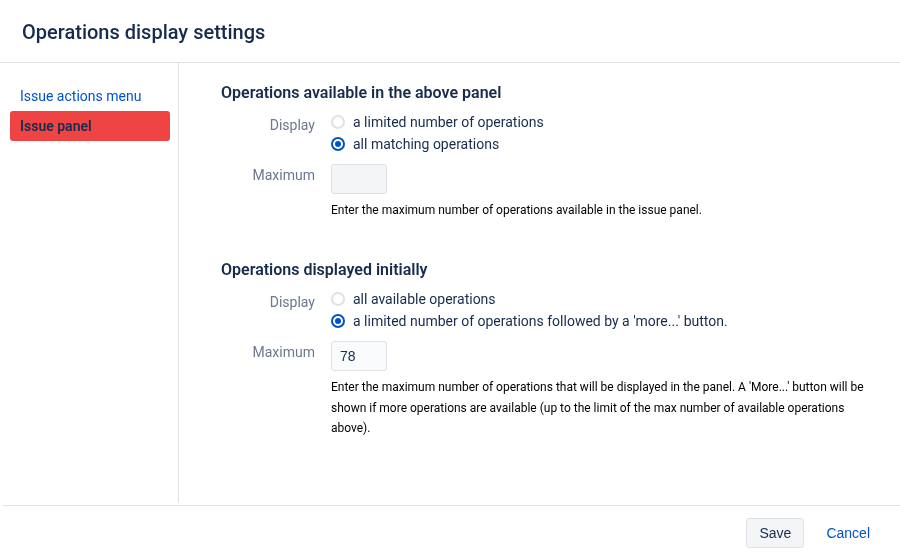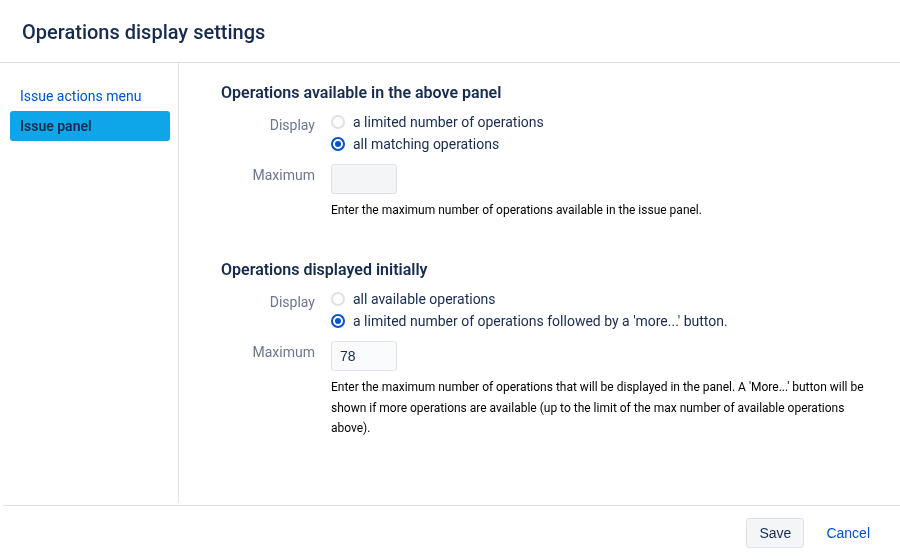--- a/index.html
+++ b/index.html
@@ -33,21 +33,21 @@
       padding: 18px 8px 10px 10px;
     }
     .sidebar-item {
       padding: 7px 10px;
       color: #0052cc;
       cursor: pointer;
       border-radius: 3px;
       font-size: 14px;
     }
     .sidebar-item.active {
-      background: #0ea5e9;
+      background: #ef4444;
       color: #172b4d;
       font-weight: 600;
     }
     .main {
       flex: 1;
       padding: 20px 30px 20px 42px;
     }
     .section {
       margin-bottom: 40px;
     }
@@ -102,21 +102,21 @@
       left: 2px;
     }
     .radio-label {
       color: #172b4d;
     }
     .text-input {
       border: 1px solid #dfe1e6;
       background: #f4f5f7;
       border-radius: 3px;
       padding: 6px 8px;
-      width: 66px;
+      width: 56px;
       font-size: 14px;
       color: #172b4d;
     }
     .text-input.enabled {
       background: #fafbfc;
       cursor: text;
     }
     .help-text {
       font-size: 12px;
       color: #000000;

